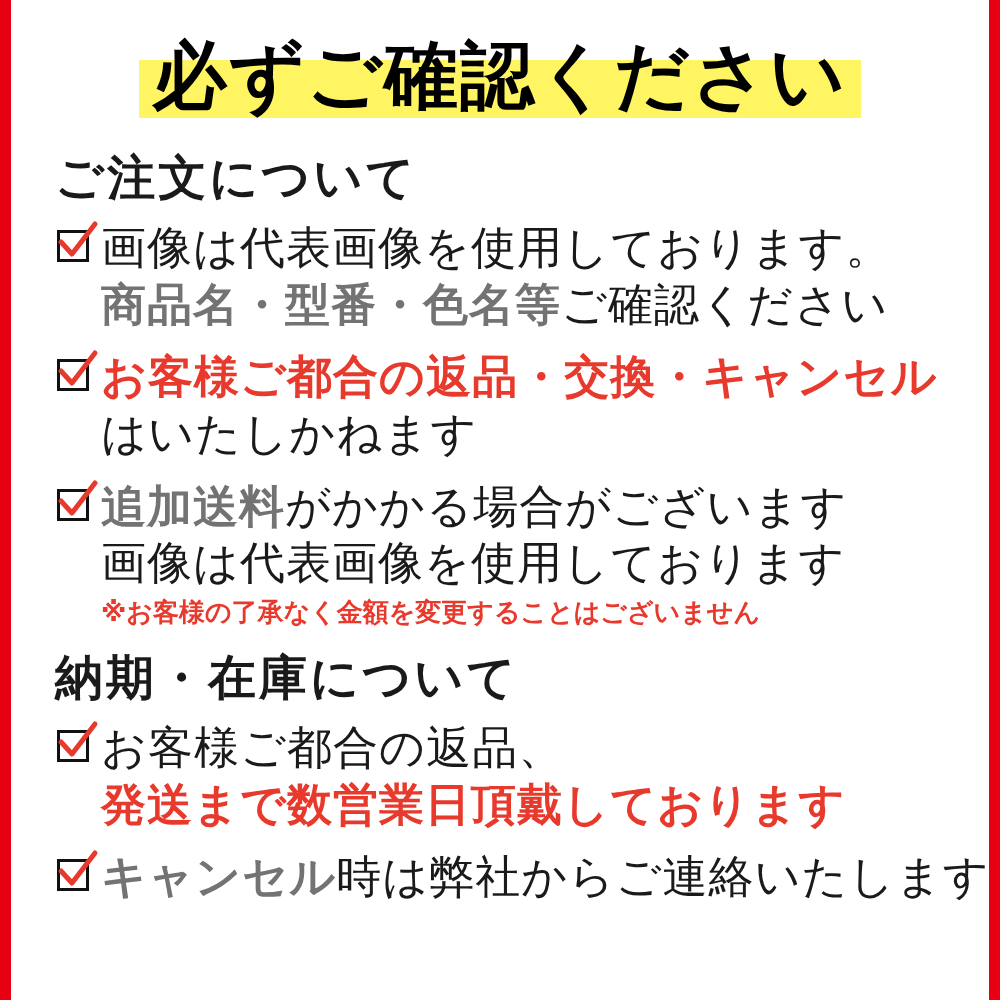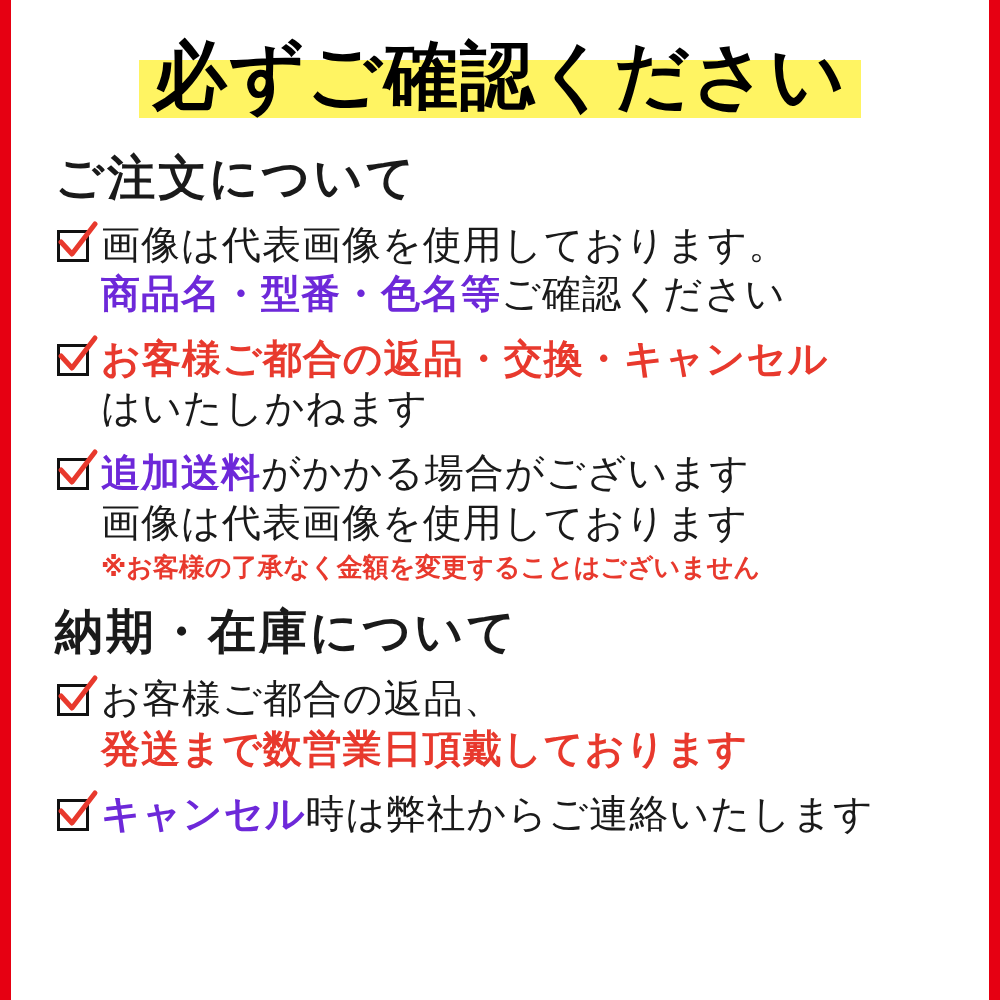--- a/index.html
+++ b/index.html
@@ -109,32 +109,32 @@
     position: absolute;
     left: 0;
     top: -6px;
     width: 44px;
     height: 44px;
   }
   .lines {
     flex: 1 1 auto;
   }
   .line {
-    font-size: 39px;
+    font-size: 45px;
     line-height: 1.26;
     color: #1a1a1a;
     letter-spacing: 1px;
     white-space: nowrap;
   }
   .line.red {
     color: #e8392d;
     font-weight: bold;
   }
   .line .red {
-    color: #6d28d9;
+    color: #737373;
     font-weight: bold;
   }
   .line .blk {
     color: #1a1a1a;
     font-weight: normal;
   }
   .note {
     font-size: 26px;
     line-height: 1.3;
     color: #e8392d;

